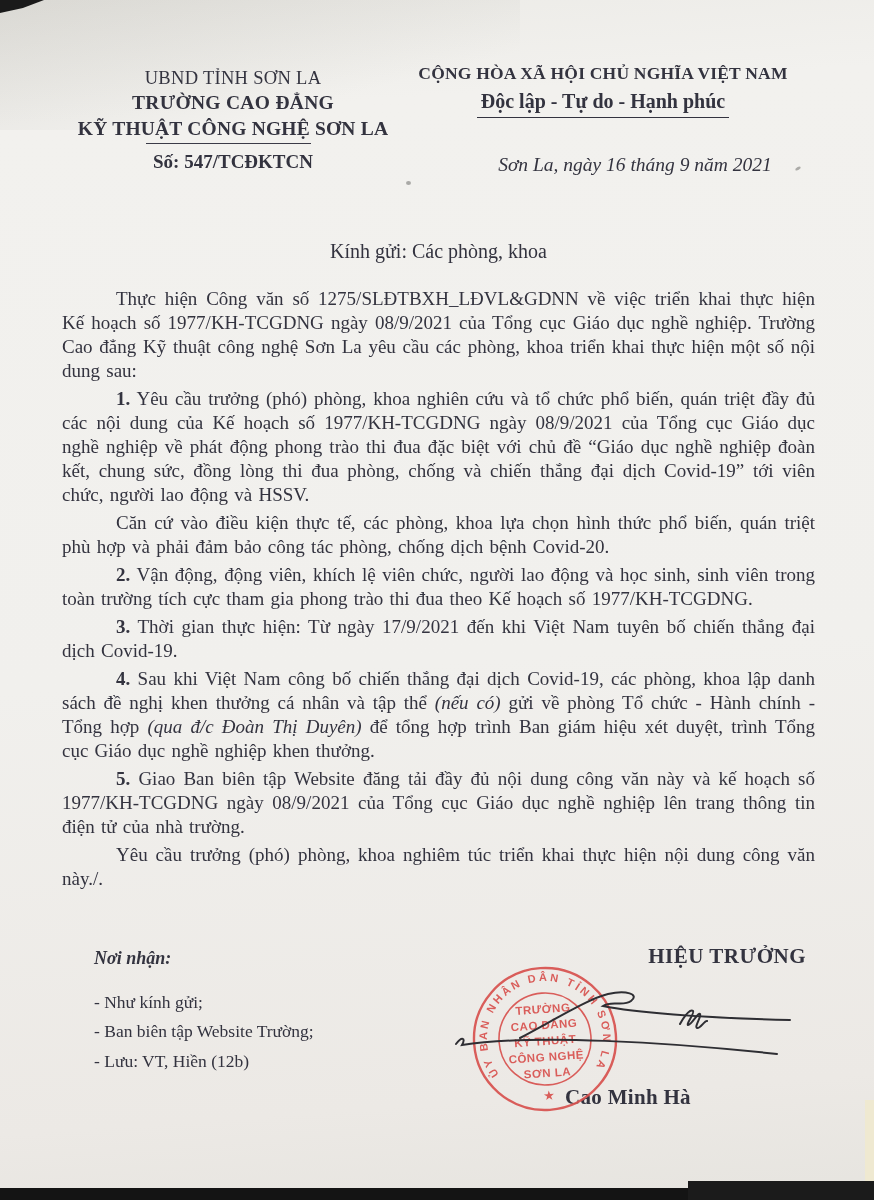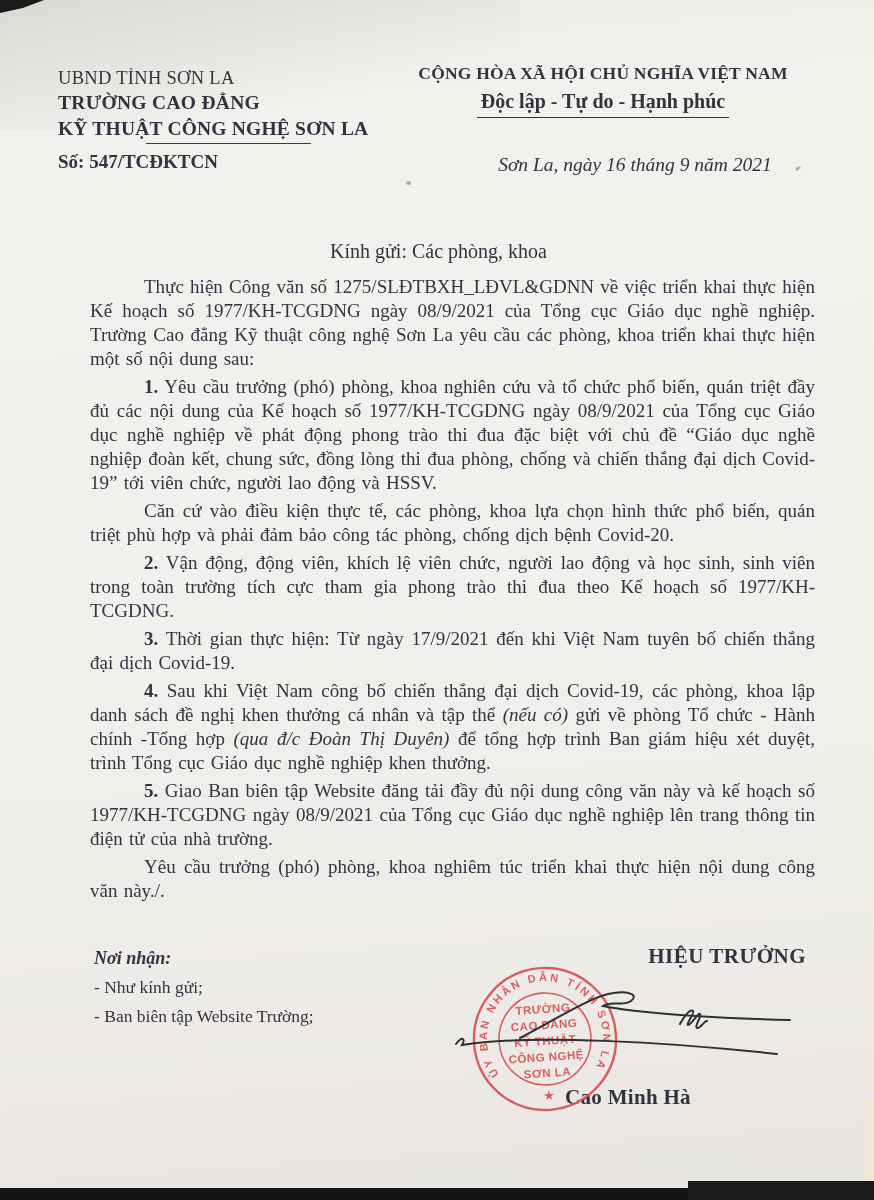--- a/index.html
+++ b/index.html
@@ -27,52 +27,51 @@
   }
   .bottom-bar { position:absolute; bottom:0; left:0; width:100%; height:12px; background:#141414; }
   .bottom-bar-right { position:absolute; bottom:0; left:688px; right:0; height:19px; background:#1b1b1b; }
   .edge-strip { position:absolute; right:0; bottom:12px; width:9px; height:88px; background:#efe9d1; }
   .speck1 { position:absolute; left:406px; top:181px; width:5px; height:4px; background:#8a8a88; border-radius:50%; opacity:.7; }
   .speck2 { position:absolute; left:795px; top:167px; width:6px; height:3px; background:#9a9a96; border-radius:50%; transform:rotate(-30deg); opacity:.8; }
 
   
   .header-left {
     position:absolute; left:58px; top:66px; width:350px;
-    text-align:left; line-height:1.32;
+    text-align:center; line-height:1.32;
   }
   .hl-parent { font-size:18.5px; letter-spacing:.3px; }
   .hl-org1 { font-size:19.5px; font-weight:bold; letter-spacing:.3px; }
   .hl-org2 { font-size:19.5px; font-weight:bold; letter-spacing:.2px; }
   .hl-rule { width:165px; border-top:1.6px solid #3b3b47; margin:1px auto 4px auto; transform:translateX(-5px); }
   .hl-number { font-size:19px; margin-top:5px;font-weight:bold; }
   .hl-subject { font-size:17px; line-height:1.32; margin-top:4px; }
 
   .header-right {
     position:absolute; left:398px; top:62px; width:410px;
     text-align:center; line-height:1.3;
   }
   .hr-title { font-size:17.5px; font-weight:bold; letter-spacing:.2px; }
   .hr-motto { display:inline-block; font-size:20px; font-weight:bold; border-bottom:1.8px solid #33333f; padding:1px 4px 3px 4px; margin-top:2px; }
   .hr-date { font-size:19.5px; font-style:italic; margin-top:34px; transform:translateX(32px); }
 
   
   .doc-body { position:absolute; left:62px; top:240px; width:753px; }
-  .salutation { text-align:center; font-size:20px; margin-bottom:12px; }
+  .salutation { text-align:center; font-size:20px; margin-bottom:24px; }
   .para {
     font-size:19px; line-height:24px; text-align:justify;
     text-indent:54px; margin-bottom:4px;
     word-spacing:1.5px;
-    margin-left:28px;
   }
   .num { font-weight:bold; }
   .it { font-style:italic; }
 
   
   .recipients { position:absolute; left:94px; top:948px; font-size:17.5px; }
-  .recipients-label { font-weight:bold; font-style:italic; font-size:18px; margin-bottom:9px; }
+  .recipients-label { font-weight:bold; font-style:italic; font-size:18px; margin-bottom:24px; }
   .recipient-item { margin-bottom:10px; line-height:1.1; }
 
   .sign-block { position:absolute; left:450px; top:944px; width:356px; text-align:center; }
   .sign-title { font-size:21px; font-weight:bold; letter-spacing:.5px;text-align:right; }
   .sign-name { font-size:21px; font-weight:bold; margin-top:116px; letter-spacing:.3px; }
 
   .stamp-svg { position:absolute; left:470px; top:964px; width:150px; height:150px; opacity:.92; transform:rotate(-4deg); }
   .stamp-ring-text { font-family:"Liberation Sans", sans-serif; font-weight:bold; font-size:11px; letter-spacing:1.5px; }
   .stamp-center-text { font-family:"Liberation Sans", sans-serif; font-weight:bold; font-size:11.5px; letter-spacing:.5px; }
   .stamp-star { font-size:13px; }
@@ -118,20 +117,21 @@
 
     <p class="para"><span class="num">5.</span><span> Giao Ban biên tập Website đăng tải đầy đủ nội dung công văn này và kế hoạch số 1977/KH-TCGDNG ngày 08/9/2021 của Tổng cục Giáo dục nghề nghiệp lên trang thông tin điện tử của nhà trường.</span></p>
 
     <p class="para"><span>Yêu cầu trưởng (phó) phòng, khoa nghiêm túc triển khai thực hiện nội dung công văn này./.</span></p>
   </div>
 
   <div class="recipients">
     <div class="recipients-label">Nơi nhận:</div>
     <div class="recipient-item">- Như kính gửi;</div>
     <div class="recipient-item">- Ban biên tập Website Trường;</div>
+    <div class="recipient-item">- Lưu: VT, Hiền (12b)</div>
   </div>
 
   <div class="sign-block">
     <div class="sign-title">HIỆU TRƯỞNG</div>
     <div class="sign-name">Cao Minh Hà</div>
   </div>
 
   <svg class="stamp-svg" viewBox="0 0 150 150">
     <circle cx="75" cy="75" r="71" fill="none" stroke="#d8524f" stroke-width="2.4"></circle>
     <circle cx="75" cy="75" r="46" fill="none" stroke="#d8524f" stroke-width="1.6"></circle>

